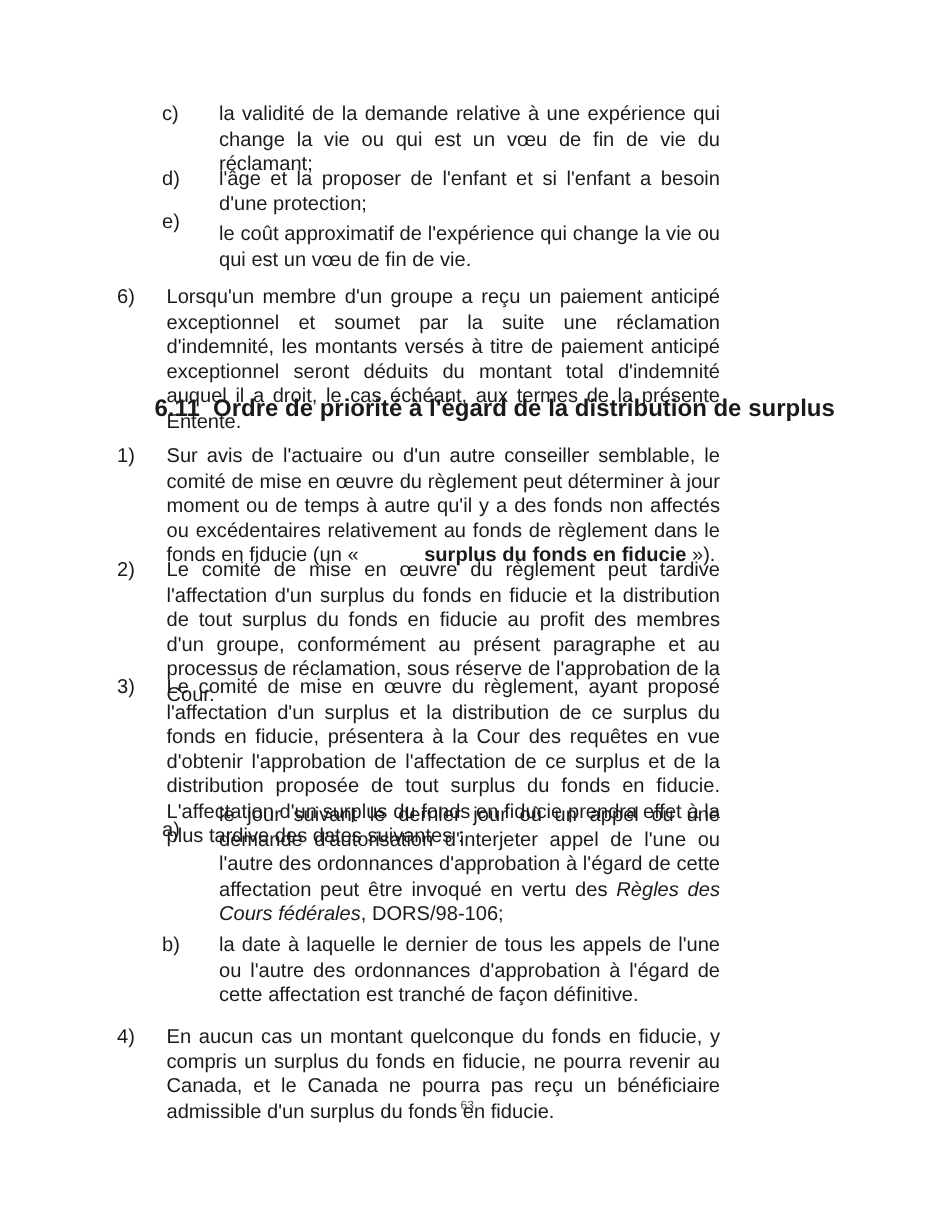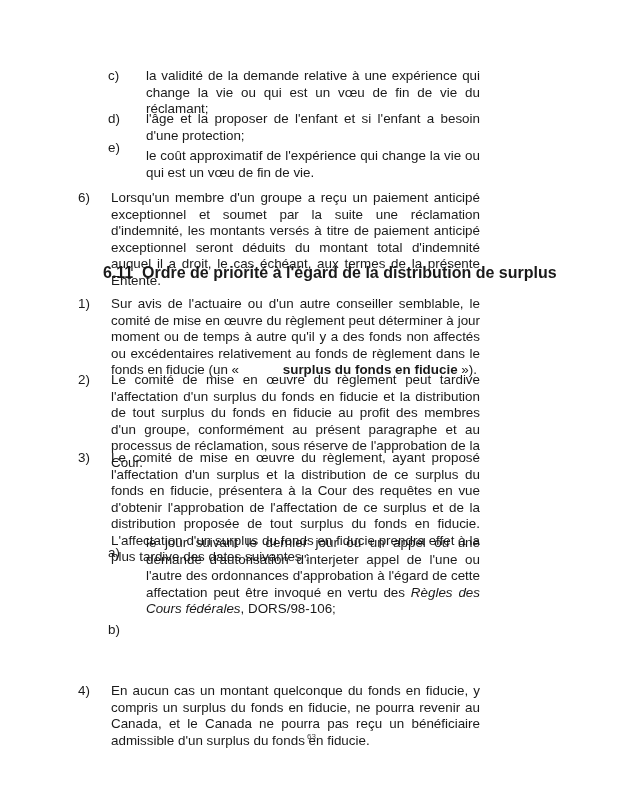--- a/index.html
+++ b/index.html
@@ -83,18 +83,19 @@
   <span class="num para-label" style="top:372px">2)</span>
   <div class="block para-text" style="top:372px">Le comité de mise en œuvre du règlement peut tardive l'affectation d'un surplus du fonds en fiducie et la distribution de tout surplus du fonds en fiducie au profit des membres d'un groupe, conformément au présent paragraphe et au processus de réclamation, sous réserve de l'approbation de la Cour.</div>
 
   <span class="num para-label" style="top:450px">3)</span>
   <div class="block para-text" style="top:450px">Le comité de mise en œuvre du règlement, ayant proposé l'affectation d'un surplus et la distribution de ce surplus du fonds en fiducie, présentera à la Cour des requêtes en vue d'obtenir l'approbation de l'affectation de ce surplus et de la distribution proposée de tout surplus du fonds en fiducie. L'affectation d'un surplus du fonds en fiducie prendra effet à la plus tardive des dates suivantes :</div>
 
   <span class="num sub-label" style="top:545px">a)</span>
   <div class="block sub-text" style="top:535px"><span>le jour suivant le dernier jour où un appel ou une demande d'autorisation d'interjeter appel de l'une ou l'autre des ordonnances d'approbation à l'égard de cette affectation peut être invoqué en vertu des </span><i>Règles des Cours fédérales</i><span>, DORS/98-106;</span></div>
 
   <span class="num sub-label" style="top:622px">b)</span>
+  <div class="block sub-text" style="top:622px">la date à laquelle le dernier de tous les appels de l'une ou l'autre des ordonnances d'approbation à l'égard de cette affectation est tranché de façon définitive.</div>
 
   <span class="num para-label" style="top:683px">4)</span>
   <div class="block para-text" style="top:683px">En aucun cas un montant quelconque du fonds en fiducie, y compris un surplus du fonds en fiducie, ne pourra revenir au Canada, et le Canada ne pourra pas reçu un bénéficiaire admissible d'un surplus du fonds en fiducie.</div>
 
   <div class="pagenum">63</div>
 </div>
 
 </body></html>

